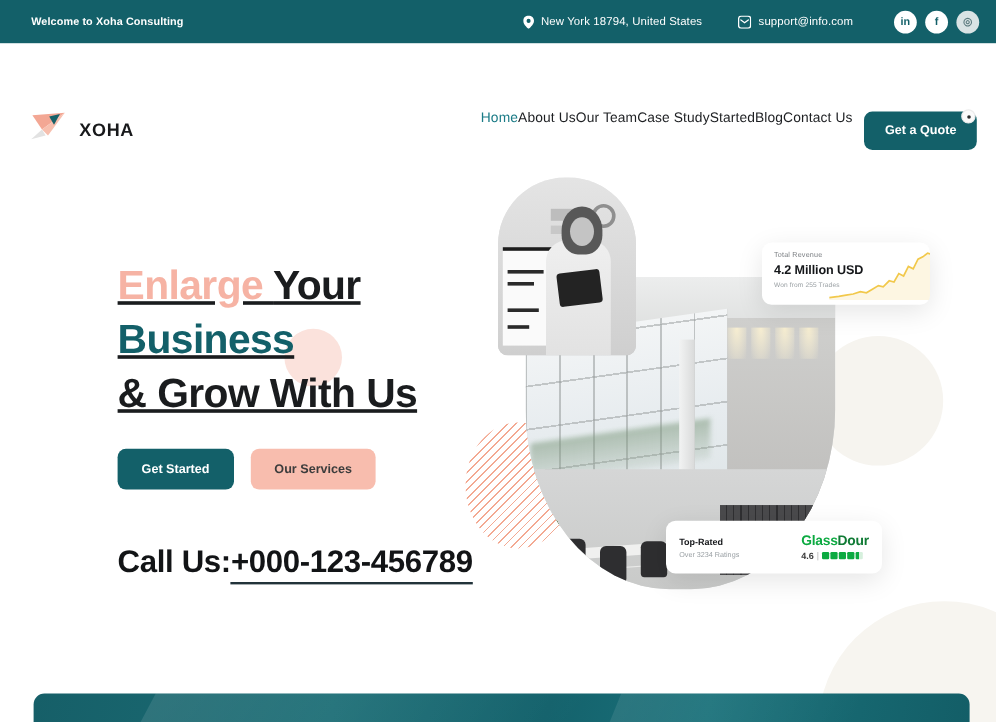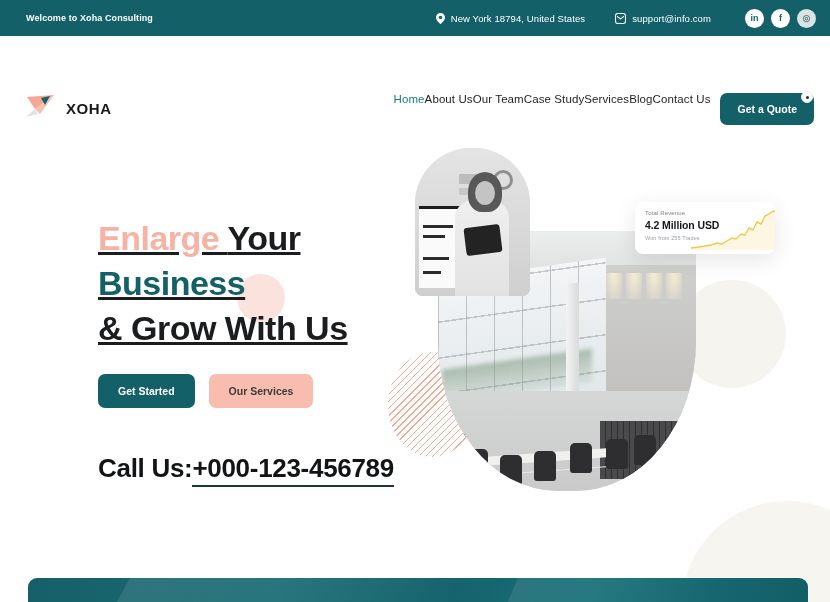--- a/index.html
+++ b/index.html
@@ -318,21 +318,21 @@
       </svg>
     </span>
     <span class="brand-name">XOHA</span>
   </div>
 
   <div class="menu">
     <a href="#" class="active">Home</a>
     <a href="#">About Us</a>
     <a href="#">Our Team</a>
     <a href="#">Case Study</a>
-    <a href="#">Services</a>
+    <a href="#">Started</a>
     <a href="#">Blog</a>
     <a href="#">Contact Us</a>
     <button class="quote-btn">Get a Quote</button>
   </div>
 </div>
 
 <div class="scroll-dot">
     <i></i>
   </div>
 
@@ -388,20 +388,40 @@
     <div class="card-revenue">
       <svg class="cr-spark" viewBox="0 0 86 42" preserveAspectRatio="none">
         <path d="M0 40 L8 39 L14 38 L20 37 L26 35 L31 36 L36 33 L41 30 L45 31 L50 26 L54 27 L58 20 L62 22 L66 14 L70 16 L74 8 L78 6 L82 3 L86 4" fill="none" stroke="#f2c94c" stroke-width="1.4"></path>
         <path d="M0 40 L8 39 L14 38 L20 37 L26 35 L31 36 L36 33 L41 30 L45 31 L50 26 L54 27 L58 20 L62 22 L66 14 L70 16 L74 8 L78 6 L82 3 L86 4 L86 42 L0 42 Z" fill="#f2c94c" opacity="0.16"></path>
       </svg>
       <div class="cr-label">Total Revenue</div>
       <div class="cr-value">4.2 Million USD</div>
       <div class="cr-sub">Won from 255 Trades</div>
     </div>
 
+    <div class="card-rated">
+      <div>
+        <div class="tr-title">Top-Rated</div>
+        <div class="tr-sub">Over 3234 Ratings</div>
+      </div>
+      <div class="gd-wrap">
+        <div class="gd-name"><span>Glass</span><span class="dour">Dour</span></div>
+        <div class="gd-row">
+          <span class="gd-score">4.6</span>
+          <span class="gd-div"></span>
+          <span class="gd-stars">
+            <i></i>
+              <i></i>
+              <i></i>
+              <i></i>
+              <i class="half"></i>
+          </span>
+        </div>
+      </div>
+    </div>
   </div>
 
   <div class="hero-left">
     <div class="pink-dot"></div>
     <h1 class="h1">
       <span class="l1"><span class="enlarge">Enlarge </span><span>Your</span></span>
       <span class="l2 business">Business</span>
       <span class="l3">&amp; Grow With Us</span>
     </h1>
     <div class="cta-row">

